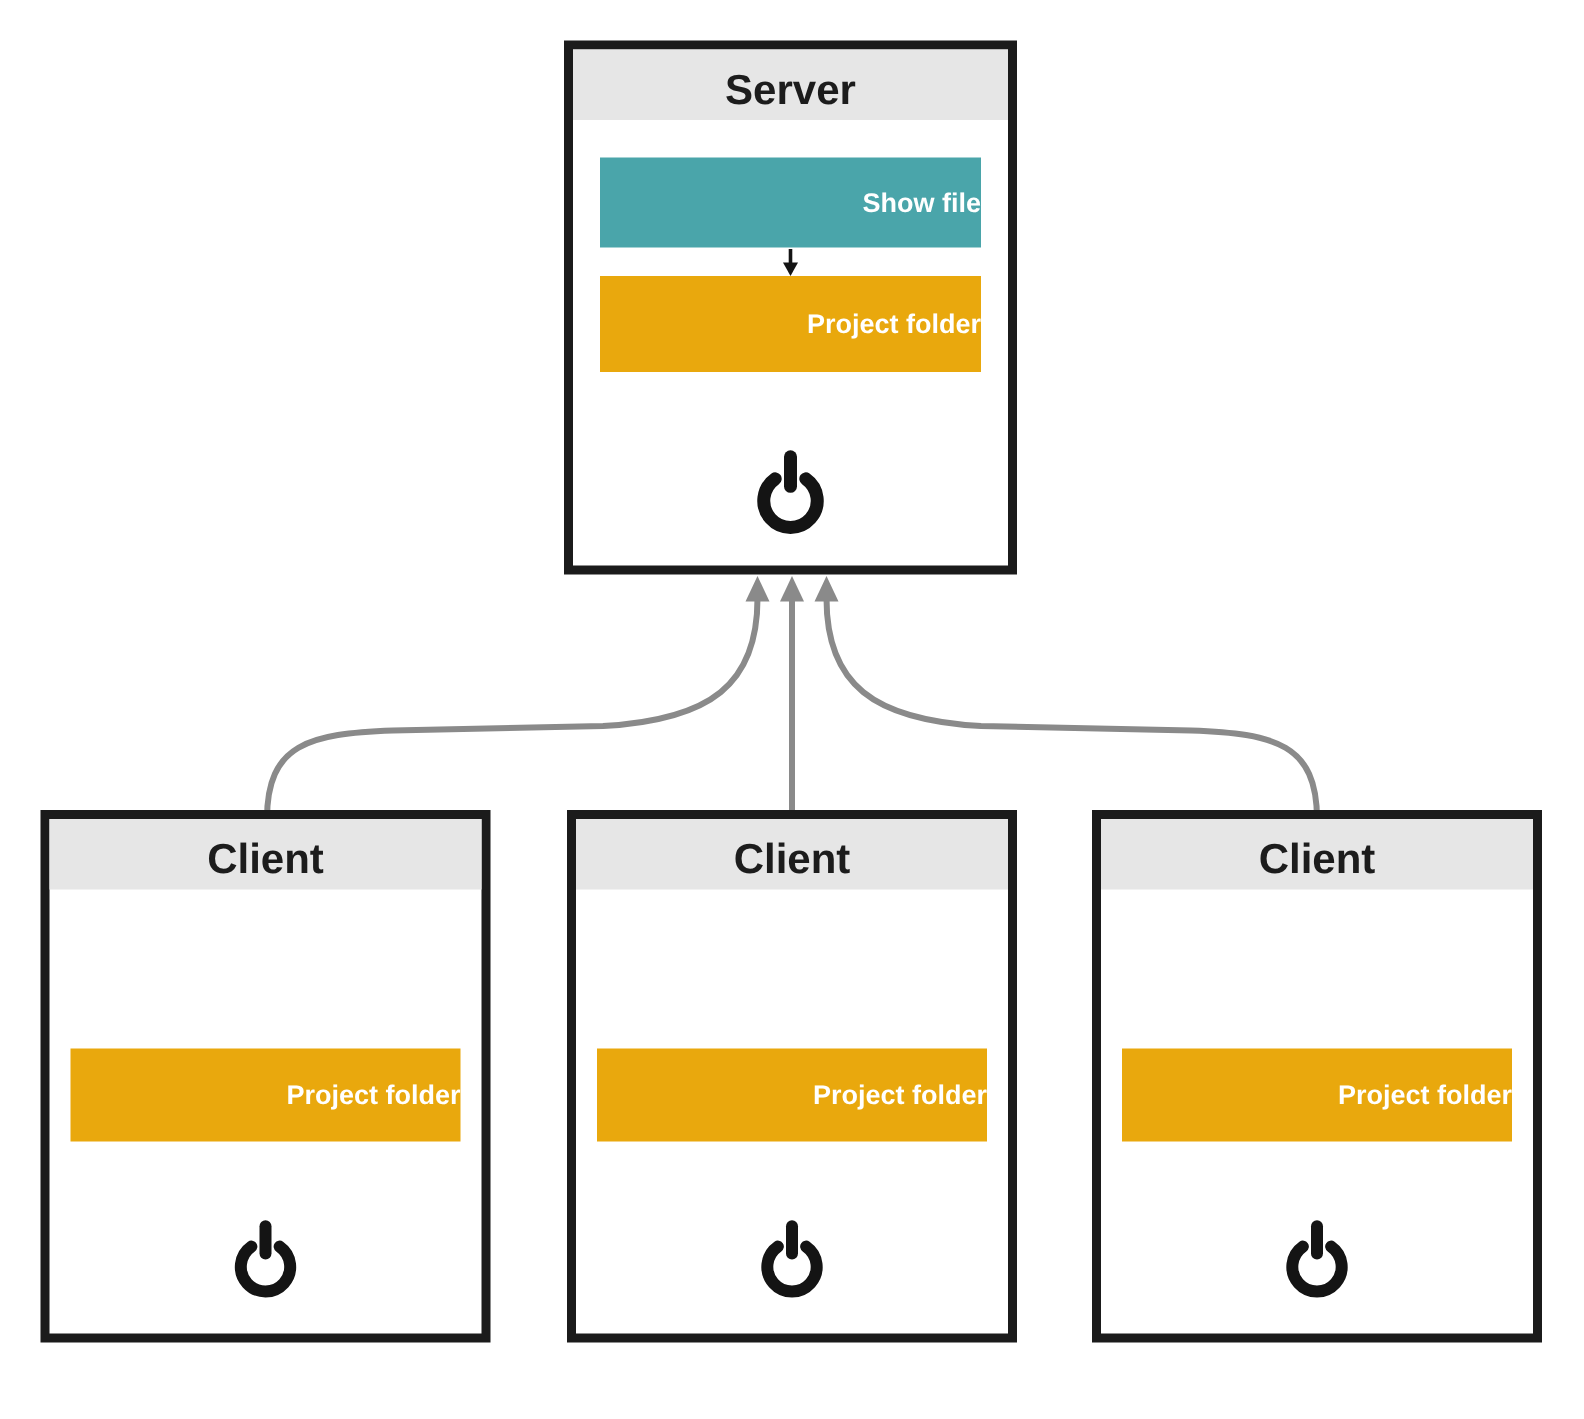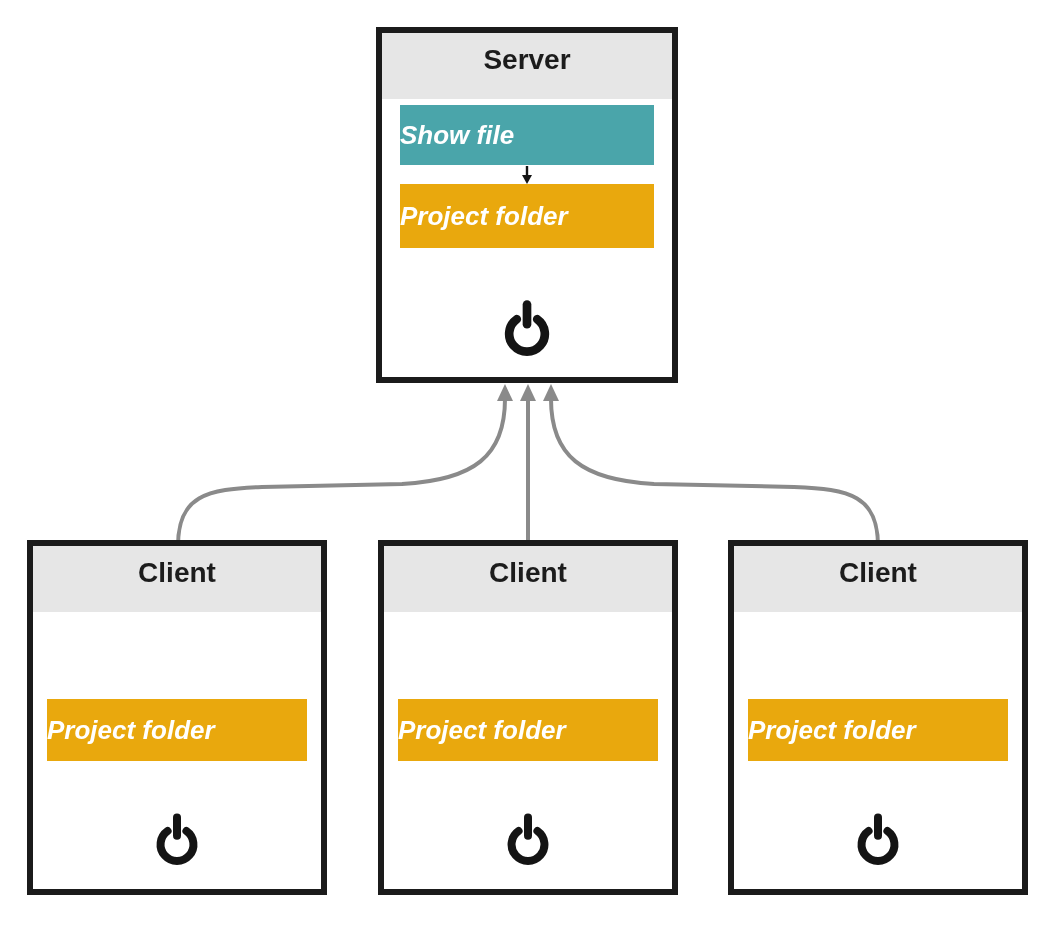--- a/index.html
+++ b/index.html
@@ -39,35 +39,34 @@
     border: 6px solid var(--box-border, #1B1B1B);
   }
   .box.server { left: 376px; top: 27px; width: 302px; height: 356px; }
   .box.client { top: 540px; width: 300px; height: 355px; }
   .box.client-1 { left: 27px; }
   .box.client-2 { left: 378px; }
   .box.client-3 { left: 728px; }
   .box-header {
     position: absolute;
     left: 0; right: 0; top: 0;
-    height: 66px;
+    height: 47px;
     line-height: 53px;
     background: var(--header-gray, #E6E6E6);
     color: #1C1C1C;
     font-size: 28px;
     font-weight: bold;
     text-align: center;
   }
   .btn {
     position: absolute;
     color: var(--button-text, #FFFFFF);
-    font-size: 26px;
+    font-size: 18px;
     font-weight: bold;
-    text-align: left;
-    font-style: italic;
+    text-align: right;
   }
   .server .btn { left: 18px; right: 18px; }
   .client .btn { left: 14px; right: 14px; }
   .btn.show-file {
     top: 72px;
     height: 60px;
     line-height: 60px;
     background: var(--teal, #4AA5AA);
   }
   .server .btn.project-folder {

